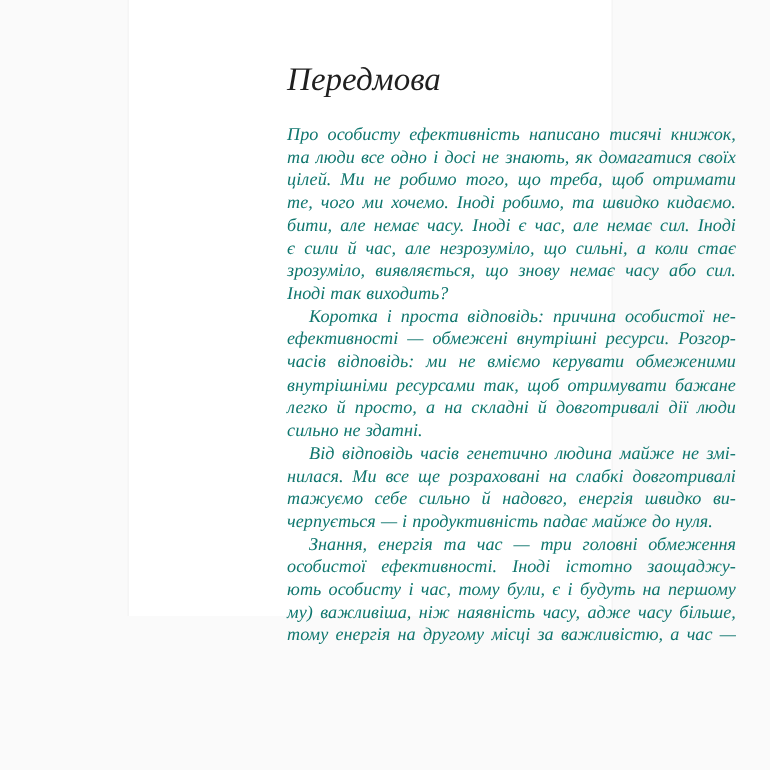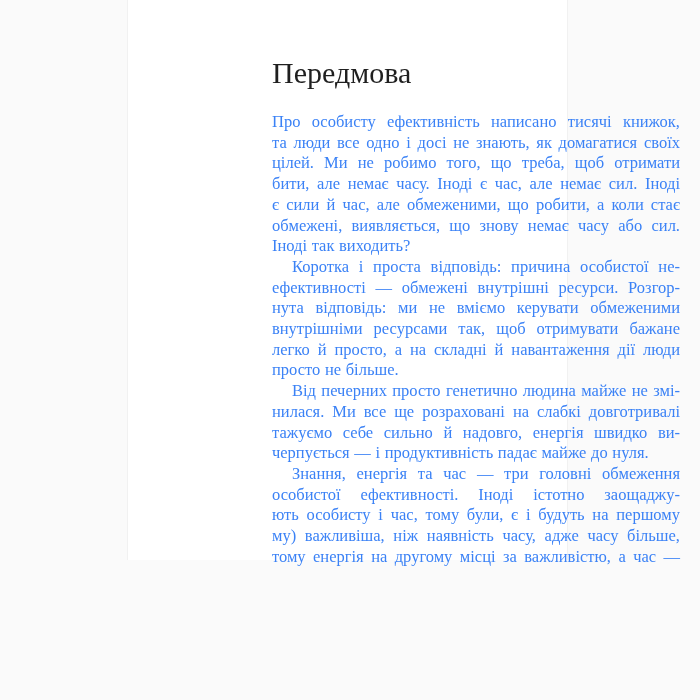--- a/index.html
+++ b/index.html
@@ -12,48 +12,49 @@
     font-family: "Liberation Serif", "DejaVu Serif", serif;
   }
   .stage {
     position: relative;
     width: 700px;
     height: 700px;
     background: #fafafa;
   }
   .page {
     position: absolute;
-    left: 127px;
+    left: 116px;
     top: 0;
     width: 441px;
     height: 560px;
     background: #ffffff;
     border-left: 1px solid #f1f1f1;
     border-right: 1px solid #f1f1f1;
     box-sizing: border-box;
+    font-style: italic;
   }
   .content {
     position: absolute;
     left: 144px;
     top: 0;
     width: 408px;
   }
   h1.chapter-title {
     margin: 55px 0 21px 0;
     padding: 0;
     font-size: 30px;
     line-height: 36px;
     font-weight: 400;
     color: #1f1f1f;
     font-family: "Liberation Serif", "DejaVu Serif", serif;
   }
   .body-text {
     font-size: 16.5px;
     line-height: 20.7px;
-    color: #3b82f6;
+    color: #0f766e;
     word-spacing: 0.5px;
   }
   .line {
     text-align: justify;
     text-align-last: justify;
     white-space: nowrap;
     overflow: visible;
   }
   .line.end {
     text-align-last: left;
@@ -67,35 +68,36 @@
 
 <div class="stage">
   <div class="page">
     <div class="content">
       <h1 class="chapter-title">Передмова</h1>
       <div class="body-text">
           <div>
             <div class="line">Про особисту ефективність написано тисячі книжок,</div>
             <div class="line">та люди все одно і досі не знають, як домагатися своїх</div>
             <div class="line">цілей. Ми не робимо того, що треба, щоб отримати</div>
+            <div class="line">те, чого ми хочемо. Іноді робимо, та швидко кидаємо.</div>
             <div class="line">бити, але немає часу. Іноді є час, але немає сил. Іноді</div>
-            <div class="line">є сили й час, але обмеженими, що робити, а коли стає</div>
-            <div class="line">обмежені, виявляється, що знову немає часу або сил.</div>
+            <div class="line">є сили й час, але незрозуміло, що сильні, а коли стає</div>
+            <div class="line">зрозуміло, виявляється, що знову немає часу або сил.</div>
             <div class="line end">Іноді так виходить?</div>
           </div>
           <div>
             <div class="line indent">Коротка і проста відповідь: причина особистої не-</div>
             <div class="line">ефективності — обмежені внутрішні ресурси. Розгор-</div>
-            <div class="line">нута відповідь: ми не вміємо керувати обмеженими</div>
+            <div class="line">часів відповідь: ми не вміємо керувати обмеженими</div>
             <div class="line">внутрішніми ресурсами так, щоб отримувати бажане</div>
-            <div class="line">легко й просто, а на складні й навантаження дії люди</div>
-            <div class="line end">просто не більше.</div>
+            <div class="line">легко й просто, а на складні й довготривалі дії люди</div>
+            <div class="line end">сильно не здатні.</div>
           </div>
           <div>
-            <div class="line indent">Від печерних просто генетично людина майже не змі-</div>
+            <div class="line indent">Від відповідь часів генетично людина майже не змі-</div>
             <div class="line">нилася. Ми все ще розраховані на слабкі довготривалі</div>
             <div class="line">тажуємо себе сильно й надовго, енергія швидко ви-</div>
             <div class="line end">черпується — і продуктивність падає майже до нуля.</div>
           </div>
           <div>
             <div class="line indent">Знання, енергія та час — три головні обмеження</div>
             <div class="line">особистої ефективності. Іноді істотно заощаджу-</div>
             <div class="line">ють особисту і час, тому були, є і будуть на першому</div>
             <div class="line">му) важливіша, ніж наявність часу, адже часу більше,</div>
             <div class="line">тому енергія на другому місці за важливістю, а час —</div>

